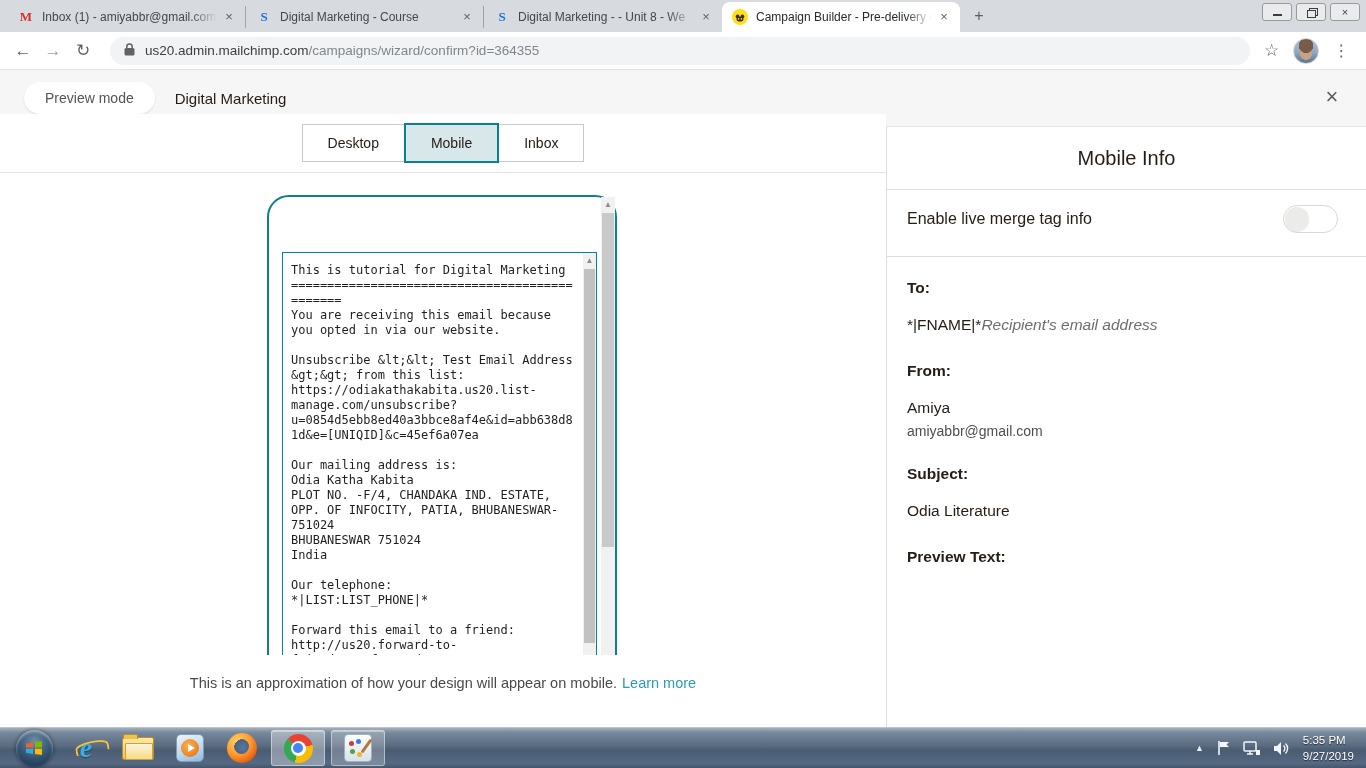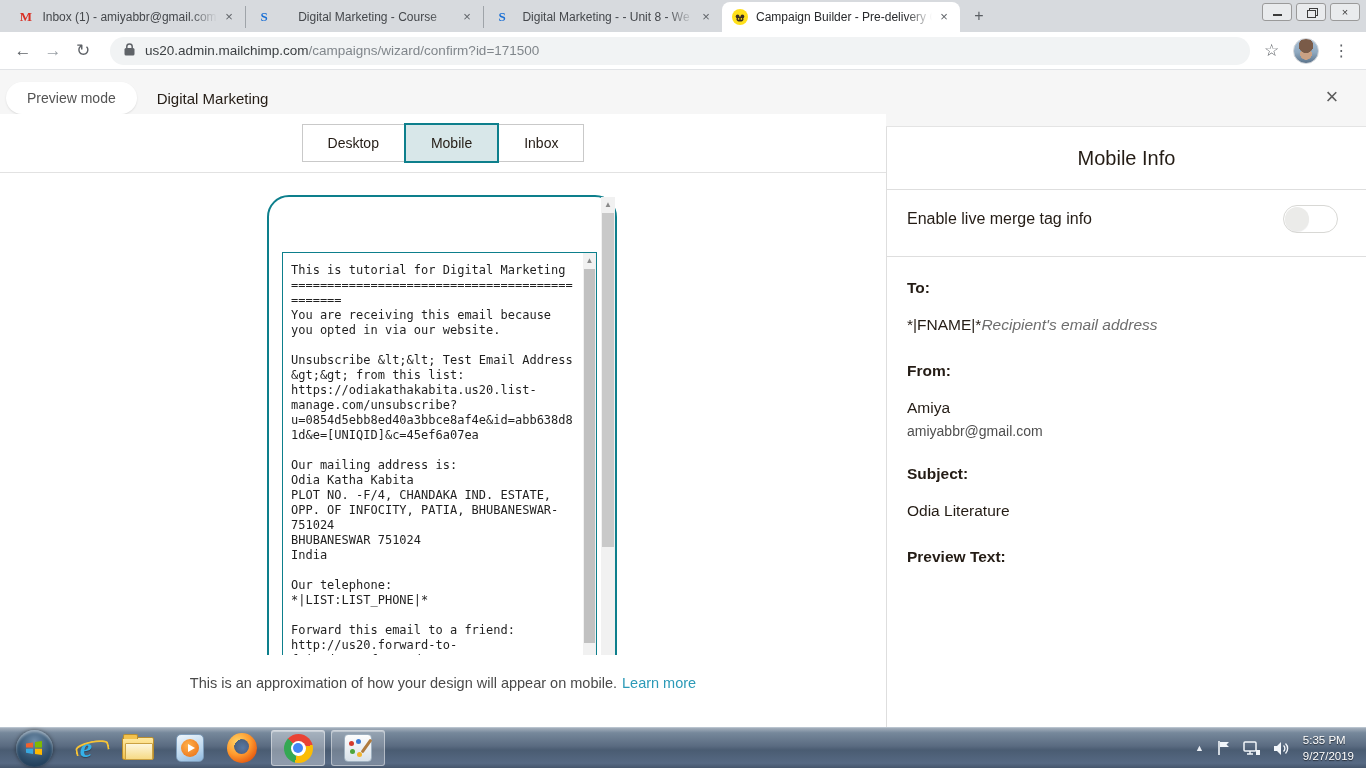--- a/index.html
+++ b/index.html
@@ -9,21 +9,21 @@
 
   
   .tabstrip { position:absolute; top:0; left:0; width:1366px; height:32px; background:#d7dade; display:flex; align-items:flex-end; padding-left:8px; }
   .tab { position:relative; width:238px; height:30px; display:flex; align-items:center; padding:0 8px 0 10px; font-size:12px; color:#44474b; cursor:default; }
   .tab.inactive { border-right:1px solid #9fa4a9; height:22px; margin-bottom:4px; }
   .tab.inactive.before-active { border-right:none; }
   .tab.active { background:#fff; border-radius:8px 8px 0 0; height:30px; color:#27292c; z-index:2; }
   .tab .favicon { width:16px; height:16px; margin-right:8px; flex:0 0 16px; display:flex; align-items:center; justify-content:center; font-weight:bold; font-size:13px; }
   .fav-gmail { color:#d93025; font-family:"Liberation Serif", serif; }
   .fav-s { color:#1a6fd4; font-family:"Liberation Serif", serif; }
-  .tab .tab-title { flex:1; white-space:nowrap; overflow:hidden; -webkit-mask-image:linear-gradient(90deg,#000 85%,transparent); mask-image:linear-gradient(90deg,#000 85%,transparent);text-align:center; }
+  .tab .tab-title { flex:1; white-space:nowrap; overflow:hidden; -webkit-mask-image:linear-gradient(90deg,#000 85%,transparent); mask-image:linear-gradient(90deg,#000 85%,transparent); }
   .tab .tab-close { width:16px; height:16px; line-height:15px; text-align:center; border-radius:8px; font-size:13px; color:#5f6368; margin-left:4px; }
   .newtab-btn { width:26px; height:22px; margin:0 0 5px 6px; text-align:center; line-height:22px; font-size:16px; color:#5a5e63; border-radius:4px; }
   .win-controls { position:absolute; top:3px; right:6px; display:flex; gap:4px; }
   .win-btn { width:30px; height:18px; border:1px solid #9a9a9a; border-radius:3px; background:rgba(255,255,255,.45); display:flex; align-items:center; justify-content:center; color:#3c3c3c; font-size:11px; }
   .glyph-min { width:9px; height:1px; border-bottom:2px solid #3c3c3c; margin-top:6px; }
   .glyph-restore { position:relative; width:9px; height:8px; }
   .glyph-restore:before { content:""; position:absolute; left:2px; top:0; width:7px; height:6px; border:1px solid #3c3c3c; }
   .glyph-restore:after { content:""; position:absolute; left:0; top:2px; width:7px; height:6px; border:1px solid #3c3c3c; background:#e9eaec; }
 
   
@@ -37,21 +37,21 @@
   .url .path { color:#80868b; }
   .toolbar-right { display:flex; align-items:center; margin-left:14px; gap:14px; }
   .star-ico { font-size:17px; color:#5f6368; }
   .avatar { width:26px; height:26px; border-radius:50%; background:
      radial-gradient(circle at 50% 28%, #7a5b48 0 34%, transparent 35%),
      radial-gradient(circle at 50% 62%, #caa184 0 30%, transparent 31%),
      linear-gradient(180deg,#a9c0d6 0%, #8fa9c0 55%, #5c748c 100%); border:1px solid #d2d5d9; }
   .menu-ico { font-size:16px; color:#5f6368; letter-spacing:0; }
 
   
-  .preview-bar { position:absolute; top:70px; left:0; width:1366px; height:57px; background:#f6f6f6; border-bottom:1px solid #e4e4e4; display:flex; align-items:center; padding-left:6px; }
+  .preview-bar { position:absolute; top:70px; left:0; width:1366px; height:57px; background:#f6f6f6; border-bottom:1px solid #e4e4e4; display:flex; align-items:center; padding-left:24px; }
   .pm-badge { background:#fff; border-radius:18px; padding:8px 21px; font-size:14px; color:#545454; box-shadow:0 1px 2px rgba(0,0,0,.10); }
   .pm-title { margin-left:20px; font-size:15px; font-weight:normal; color:#241c15; }
   .pm-close { position:absolute; right:20px; top:14px; font-size:22px; color:#5c5c5c; width:28px; text-align:center; }
 
   
   .left-pane { position:absolute; left:0; top:114px; width:886px; height:600px; background:#fff; }
   .right-pane { position:absolute; left:886px; top:127px; width:480px; height:600px; background:#fff; border-left:1px solid #dedede; }
 
   .device-row { height:59px; border-bottom:1px solid #e2e2e2; display:flex; align-items:center; justify-content:center; }
   .seg-btn { height:38px; padding:0 25px; background:#fff; border:1px solid #c9c9c9; font-size:14px; color:#241c15; display:flex; align-items:center; font-family:"Liberation Sans",sans-serif; }
@@ -175,21 +175,21 @@
     <span class="nav-ico back">←</span>
     <span class="nav-ico fwd">→</span>
     <span class="nav-ico">↻</span>
     <div class="omnibox">
       <span class="lock-ico">
         <svg width="11" height="13" viewBox="0 0 11 13">
             <rect x="0.5" y="5" width="10" height="7.5" rx="1.5" fill="#5f6368"></rect>
             <path d="M2.8 5V3.6a2.7 2.7 0 0 1 5.4 0V5" fill="none" stroke="#5f6368" stroke-width="1.5"></path>
           </svg>
       </span>
-      <span class="url"><span>us20.admin.mailchimp.com</span><span class="path">/campaigns/wizard/confirm?id=171500</span></span>
+      <span class="url"><span>us20.admin.mailchimp.com</span><span class="path">/campaigns/wizard/confirm?id=364355</span></span>
     </div>
     <div class="toolbar-right">
       <span class="star-ico">☆</span>
       <span class="avatar"></span>
       <span class="menu-ico">⋮</span>
     </div>
   </div>
 
   <div class="preview-bar">
     <span class="pm-badge">Preview mode</span>

